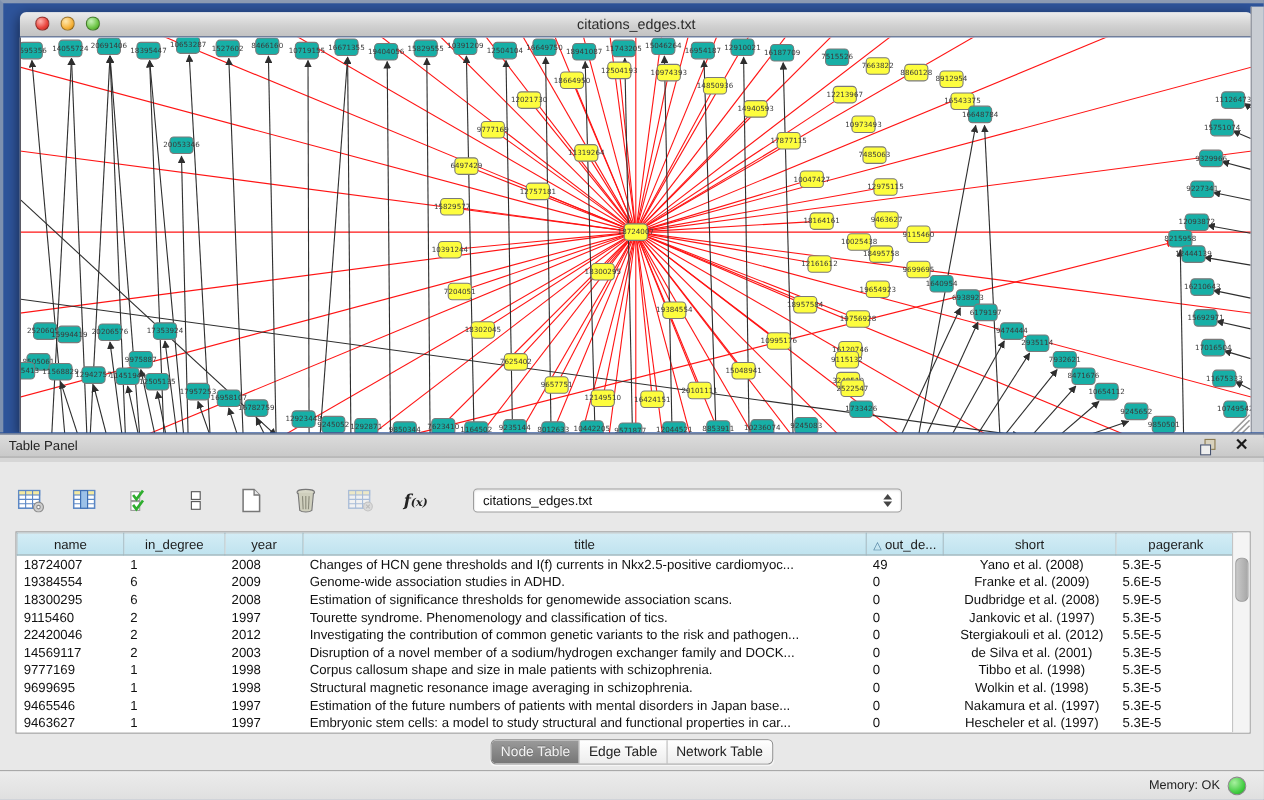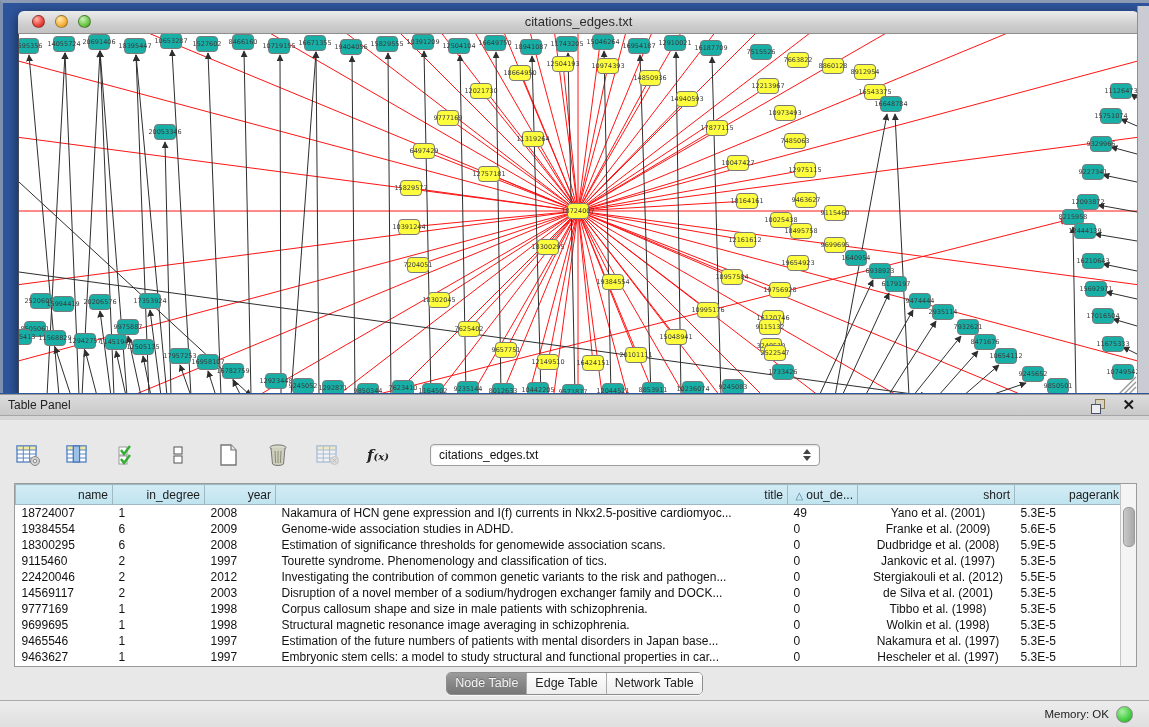--- a/index.html
+++ b/index.html
@@ -36,21 +36,21 @@
   #fx-icon span{font-size:10px;}
   #table-chooser{margin-left:16px;width:390px;height:22px;background:#fff;border:1px solid #9d9d9d;border-radius:4px;font-size:12px;color:#111;display:flex;align-items:center;padding:0 8px;box-sizing:border-box;cursor:pointer;box-shadow:inset 0 1px 2px rgba(0,0,0,.12);}
   #table-chooser .label{flex:1;}
   .updown{display:flex;flex-direction:column;gap:2px;}
   .updown i{width:0;height:0;border-left:4px solid transparent;border-right:4px solid transparent;display:block;}
   .updown .up{border-bottom:5px solid #444;}
   .updown .dn{border-top:5px solid #444;}
   
   #table-box{position:absolute;left:14px;top:63px;width:1123px;height:184px;background:#fff;border:1px solid #9b9b9b;box-sizing:border-box;overflow:hidden;}
   table{border-collapse:collapse;table-layout:fixed;width:1108px;font-size:12px;}
-  thead th{height:19px;background:linear-gradient(#d3ecf5,#bfe3ef);border:1px solid #9fb9c2;font-weight:normal;color:#1c1c1c;text-align:right;padding:0 4px;overflow:hidden;white-space:nowrap;cursor:pointer;}
+  thead th{height:19px;background:linear-gradient(#d3ecf5,#bfe3ef);border:1px solid #9fb9c2;font-weight:normal;color:#1c1c1c;text-align:center;padding:0 4px;overflow:hidden;white-space:nowrap;cursor:pointer;}
   tbody td{height:16px;padding:0 2px 0 6px;color:#111;white-space:nowrap;overflow:hidden;border:none;}
   tbody tr{cursor:default;}
   td.center{text-align:center;}
   .sort-tri{color:#4e7f9e;font-size:10px;margin-right:3px;}
   #v-scroll{position:absolute;right:0;top:0;width:15px;height:182px;background:#f4f4f4;border-left:1px solid #c4c4c4;}
   #v-thumb{position:absolute;left:2px;top:23px;width:10px;height:38px;border-radius:5px;background:linear-gradient(90deg,#c9c9c9,#a8a8a8);border:1px solid #9a9a9a;cursor:pointer;}
   
   #table-tabs{position:absolute;left:0;top:252px;width:1149px;display:flex;justify-content:center;}
   #seg{display:flex;border:1px solid #8d8d8d;border-radius:5px;overflow:hidden;background:#fff;box-shadow:0 1px 1px rgba(255,255,255,.7);}
   .seg-btn{padding:3px 8px;font-size:12.5px;color:#222;background:linear-gradient(#ffffff,#ededed);border-right:1px solid #aaa;cursor:pointer;line-height:15px;}
@@ -583,23 +583,23 @@
             <th><span class="sort-tri">△</span>out_de...</th>
             <th>short</th>
             <th>pagerank</th>
           </tr>
         </thead>
       <tbody>
           <tr>
             <td>18724007</td>
             <td>1</td>
             <td>2008</td>
-            <td>Nakamura of HCN gene expression and I(f) currents in Nkx2.5-positive cardiomyoc...</td>
+            <td>Changes of HCN gene thresholds and I(f) currents in Nkx2.5-positive cardiomyoc...</td>
             <td>49</td>
-            <td class="center">Yano et al. (2001)</td>
+            <td class="center">Yano et al. (2008)</td>
             <td>5.3E-5</td>
           </tr>
           <tr>
             <td>19384554</td>
             <td>6</td>
             <td>2009</td>
             <td>Genome-wide association studies in ADHD.</td>
             <td>0</td>
             <td class="center">Franke et al. (2009)</td>
             <td>5.6E-5</td>

